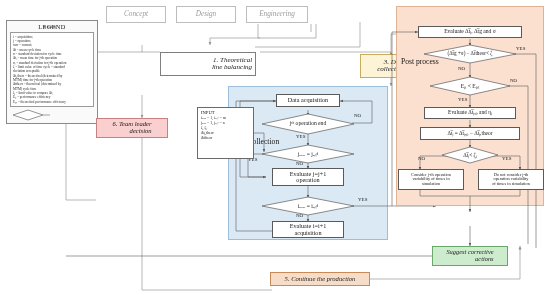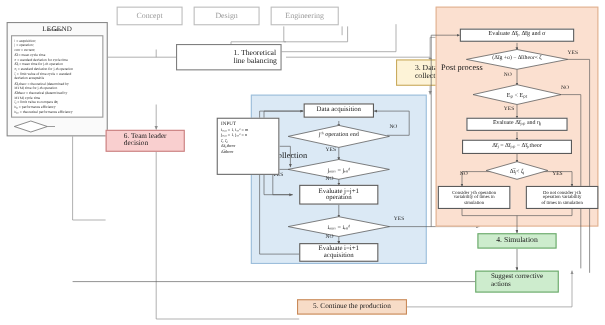--- a/index.html
+++ b/index.html
@@ -6,21 +6,21 @@
   body{
     width:550px;height:295px;
     background:#ffffff;
     font-family:"Liberation Serif", serif;
     color:#1a1a1a;
     overflow:hidden;
     position:relative;
   }
   #canvas{position:absolute;left:0;top:0;width:550px;height:295px;}
   .node{position:absolute;box-sizing:border-box;display:flex;align-items:center;
-        justify-content:center;text-align:left;line-height:1.03;}
+        justify-content:center;text-align:right;line-height:1.03;font-style:italic;}
   .box{border:1px solid #7f7f7f;background:#ffffff;}
   
   .phase{font-size:7.2px;color:#9b9b9b;border:1px solid #bdbdbd;background:#fff;}
   .phase.active{color:#1b1b1b;border:1px solid #6d6d6d;background:#d9d9d9;font-weight:bold;}
   
   .yellow{background:#fdf3d7;border:1px solid #c9ab5e;}
   .pink{background:#f9cfcf;border:1px solid #c98080;}
   .green{background:#cdeccd;border:1px solid #6aa86a;}
   .peach{background:#f7dcc7;border:1px solid #c98a5a;}
   
@@ -116,21 +116,21 @@
       <div class="legend-line">Eₚ = performance efficiency</div>
       <div class="legend-line">Eₚₜ = theoretical performance efficiency</div>
     </div>
     <svg class="legend-dec" viewBox="0 0 84 12">
       <polygon points="16,1 31,6 16,11 1,6" fill="#ffffff" stroke="#6a6a6a" stroke-width="0.7"></polygon>
       <line x1="31" y1="6" x2="38" y2="6" stroke="#6a6a6a" stroke-width="0.6"></line>
     </svg>
     <div class="legend-dec-label">decision</div>
   </div>
 
-  <div class="node box" style="left:160px;top:40px;width:96px;height:24px;font-size:7px;white-space:pre-line;padding-left:48px;">1. Theoretical
+  <div class="node box" style="left:160px;top:52px;width:96px;height:24px;font-size:7px;white-space:pre-line;padding-left:48px;">1. Theoretical
 line balancing</div>
 
   <div class="node yellow" style="left:360px;top:54px;width:62px;height:24px;font-size:7px;white-space:pre-line;">3. Data
 collection</div>
 
   <div class="node pink" style="left:96px;top:118px;width:72px;height:20px;font-size:6.6px;white-space:pre-line;">6. Team leader
 decision</div>
 
   <div class="node peach" style="left:270px;top:272px;width:100px;height:14px;font-size:6.6px;">5. Continue the production</div>
 
@@ -268,18 +268,17 @@
 operation variability
 of times in simulation</div>
 
   <div class="lbl" style="left:516px;top:46px;">YES</div>
   <div class="lbl" style="left:458px;top:66px;">NO</div>
   <div class="lbl" style="left:510px;top:78px;">NO</div>
   <div class="lbl" style="left:458px;top:97px;">YES</div>
   <div class="lbl" style="left:418px;top:156px;">NO</div>
   <div class="lbl" style="left:502px;top:156px;">YES</div>
 
-  <div class="node green" style="left:434px;top:212px;width:72px;height:14px;font-size:7px;">4. Simulation</div>
 
   <div class="node green" style="left:432px;top:246px;width:76px;height:20px;font-size:6.4px;white-space:pre-line;">Suggest corrective
 actions</div>
 
 </div>
 
 </body></html>

